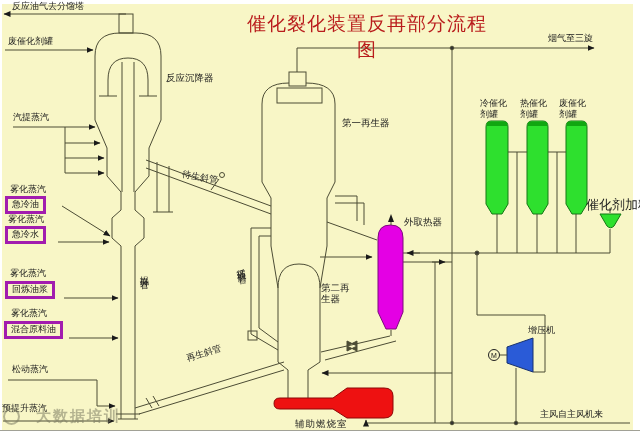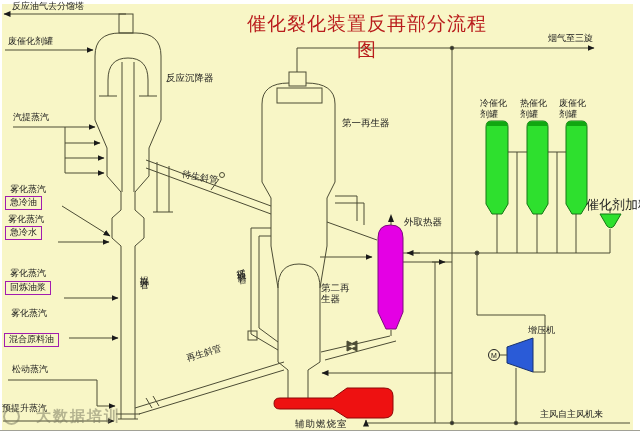--- a/index.html
+++ b/index.html
@@ -2,21 +2,21 @@
 <html><head>
 <meta charset="utf-8">
 <style>
   html,body{margin:0;padding:0;}
   #stage{position:relative;width:640px;height:434px;background:#ffffff;overflow:hidden;
          font-family:"Liberation Sans",sans-serif;}
   #paper{position:absolute;left:2px;top:4px;width:631px;height:426px;background:#f8f6c6;}
   #diagram-svg{position:absolute;left:0;top:0;}
   .lbl{position:absolute;font-size:9px;line-height:1.2;color:#1c1c1c;white-space:nowrap;}
   .big{font-size:9.5px;}
-  .box{border:1px solid #a21caf;padding:0 4px 1px 4px;}
+  .box{border:3px solid #a21caf;padding:0 4px 1px 4px;}
   .wrap{white-space:normal;text-align:left;line-height:1.2;}
   .vert{writing-mode:vertical-rl;letter-spacing:2px;white-space:nowrap;}
   #page-title{position:absolute;left:238px;top:11px;width:258px;text-align:center;
       font-size:19px;font-weight:normal;color:#b91c1c;letter-spacing:1px;}
   #watermark{position:absolute;left:3px;top:407px;font-size:15px;font-weight:bold;
       color:rgba(125,125,100,0.55);letter-spacing:2px;display:flex;align-items:center;gap:16px;}
   #watermark .wm-circle{display:inline-block;width:13px;height:13px;border:2px solid rgba(125,125,100,0.55);
       border-radius:50%;}
   #bottom-edge{position:absolute;left:0;top:430px;width:640px;height:1px;background:#8a8a7c;opacity:.8;}
 </style>
@@ -180,21 +180,21 @@
   <div class="lbl" style="left:12px;top:1px;">反应油气去分馏塔</div>
   <div class="lbl" style="left:8px;top:36px;">废催化剂罐</div>
   <div class="lbl" style="left:13px;top:112px;">汽提蒸汽</div>
   <div class="lbl" style="left:10px;top:184px;">雾化蒸汽</div>
   <div class="lbl box" style="left:5px;top:196px;">急冷油</div>
   <div class="lbl" style="left:8px;top:214px;">雾化蒸汽</div>
   <div class="lbl box" style="left:5px;top:226px;">急冷水</div>
   <div class="lbl" style="left:10px;top:268px;">雾化蒸汽</div>
   <div class="lbl box" style="left:5px;top:281px;">回炼油浆</div>
   <div class="lbl" style="left:11px;top:308px;">雾化蒸汽</div>
-  <div class="lbl box" style="left:4px;top:321px;margin-top:12px;">混合原料油</div>
+  <div class="lbl box" style="left:4px;top:321px;">混合原料油</div>
   <div class="lbl" style="left:12px;top:364px;">松动蒸汽</div>
   <div class="lbl" style="left:2px;top:403px;">预提升蒸汽</div>
 
   <div class="lbl big" style="left:166px;top:72px;">反应沉降器</div>
   <div class="lbl" style="left:182px;top:172px;transform:rotate(10deg);">待生斜管</div>
   <div class="lbl vert big" style="left:139px;top:268px;">提升管</div>
   <div class="lbl big" style="left:342px;top:117px;">第一再生器</div>
   <div class="lbl vert" style="left:234px;top:262px;transform:rotate(-10deg);">循环斜管</div>
   <div class="lbl big wrap" style="left:321px;top:282px;width:34px;">第二再生器</div>
   <div class="lbl big" style="left:404px;top:216px;">外取热器</div>

